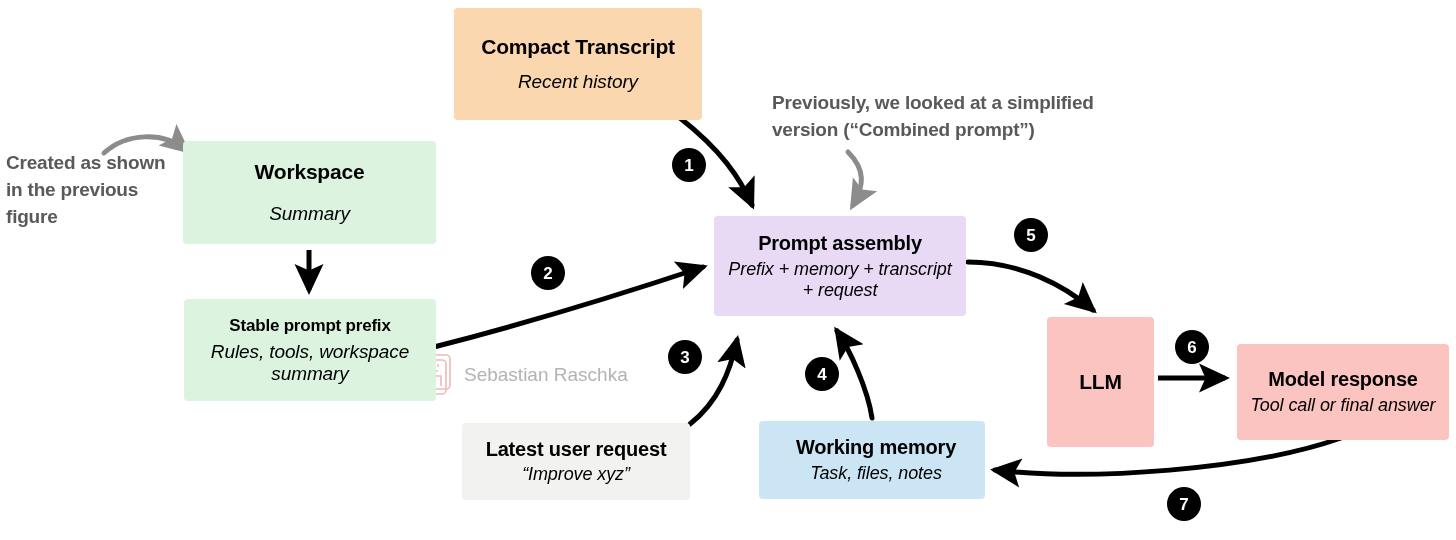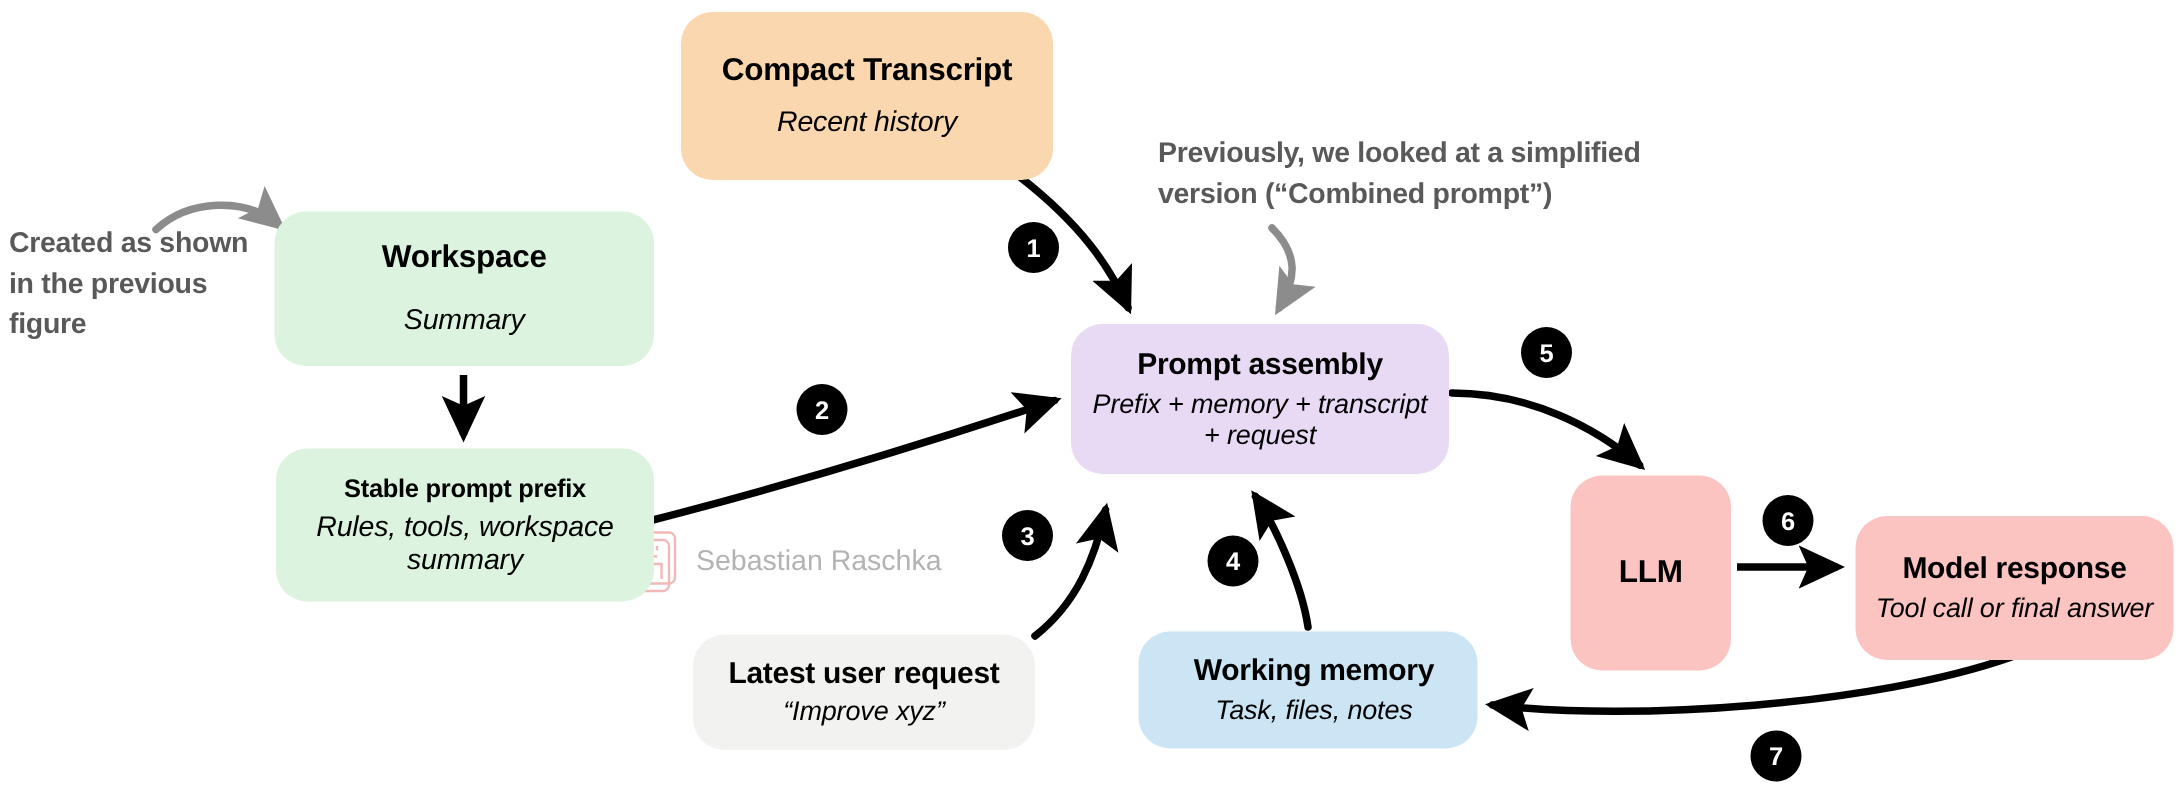--- a/index.html
+++ b/index.html
@@ -21,21 +21,21 @@
     position: absolute;
     left: 0;
     top: 0;
     width: 1456px;
     height: 540px;
     pointer-events: none;
   }
   .node {
     position: absolute;
     box-sizing: border-box;
-    border-radius: 21px;
+    border-radius: 4px;
     display: flex;
     flex-direction: column;
     align-items: center;
     justify-content: center;
     text-align: center;
     padding: 6px 10px;
   }
   .node .title {
     font-weight: bold;
     color: #000000;

